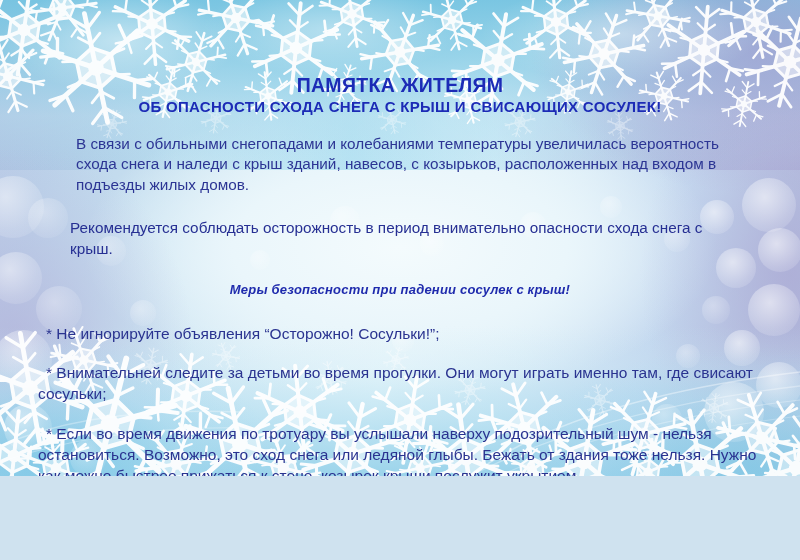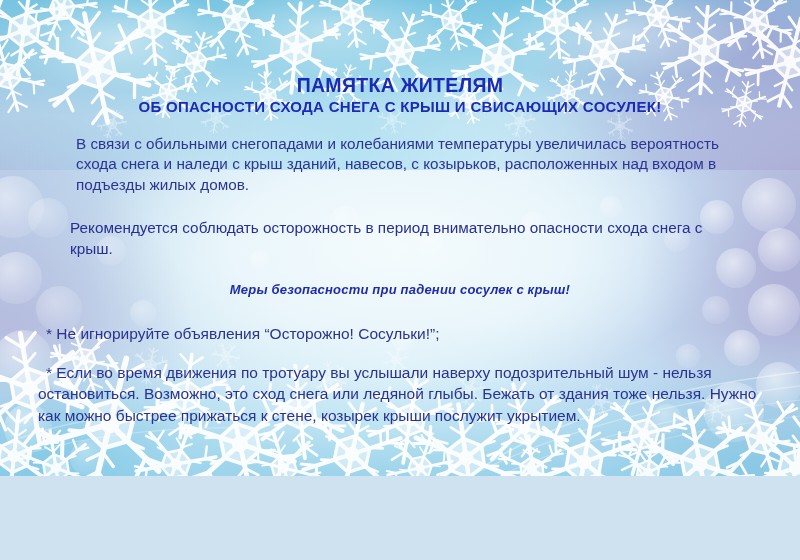--- a/index.html
+++ b/index.html
@@ -367,17 +367,18 @@
     </div>
 
     <div class="para para-intro">В связи с обильными снегопадами и колебаниями температуры увеличилась вероятность схода снега и наледи с крыш зданий, навесов, с козырьков, расположенных над входом в подъезды жилых домов.</div>
 
     <div class="para para-recommend">Рекомендуется соблюдать осторожность в период внимательно опасности схода снега с крыш.</div>
 
     <div class="subheading">Меры безопасности при падении сосулек с крыш!</div>
 
     <div class="bullets">
       <div class="bullet">* Не игнорируйте объявления “Осторожно! Сосульки!”;</div>
+      <div class="bullet">* Внимательней следите за детьми во время прогулки. Они могут играть именно там, где свисают сосульки;</div>
       <div class="bullet">* Если во время движения по тротуару вы услышали наверху подозрительный шум - нельзя остановиться. Возможно, это сход снега или ледяной глыбы. Бежать от здания тоже нельзя. Нужно как можно быстрее прижаться к стене, козырек крыши послужит укрытием.</div>
     </div>
 
   </div>
 </div>
 
 </body></html>

